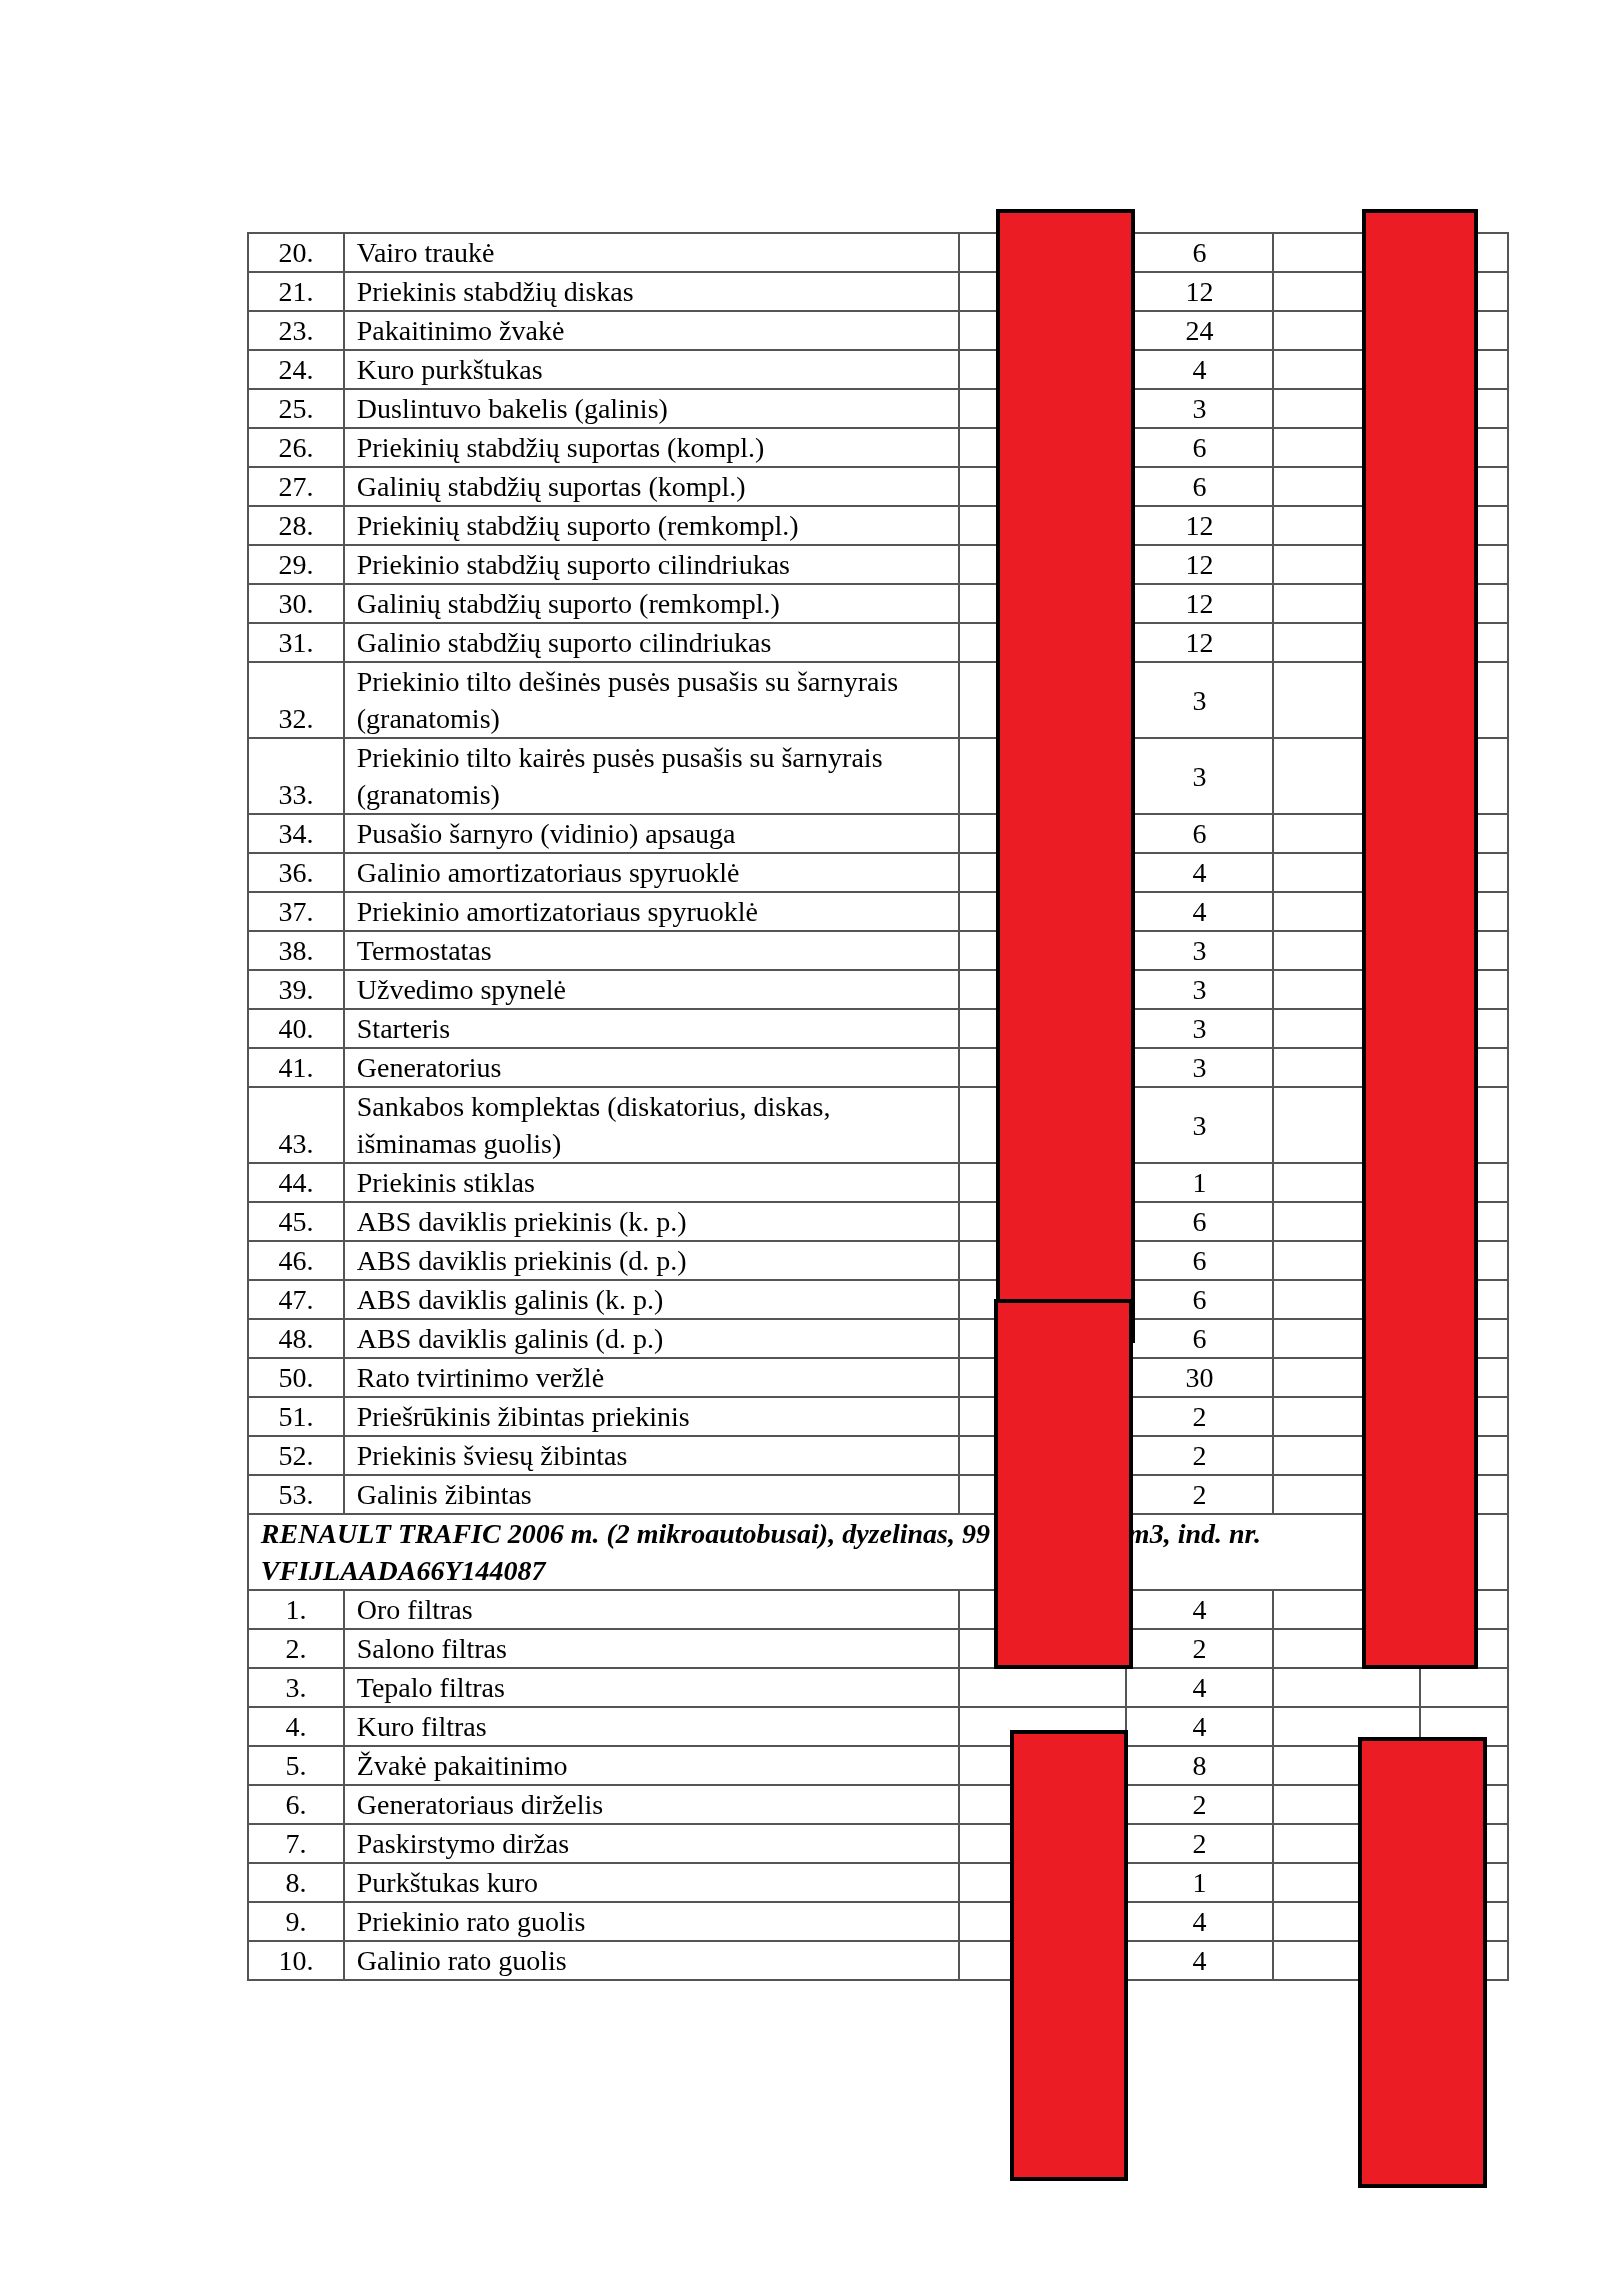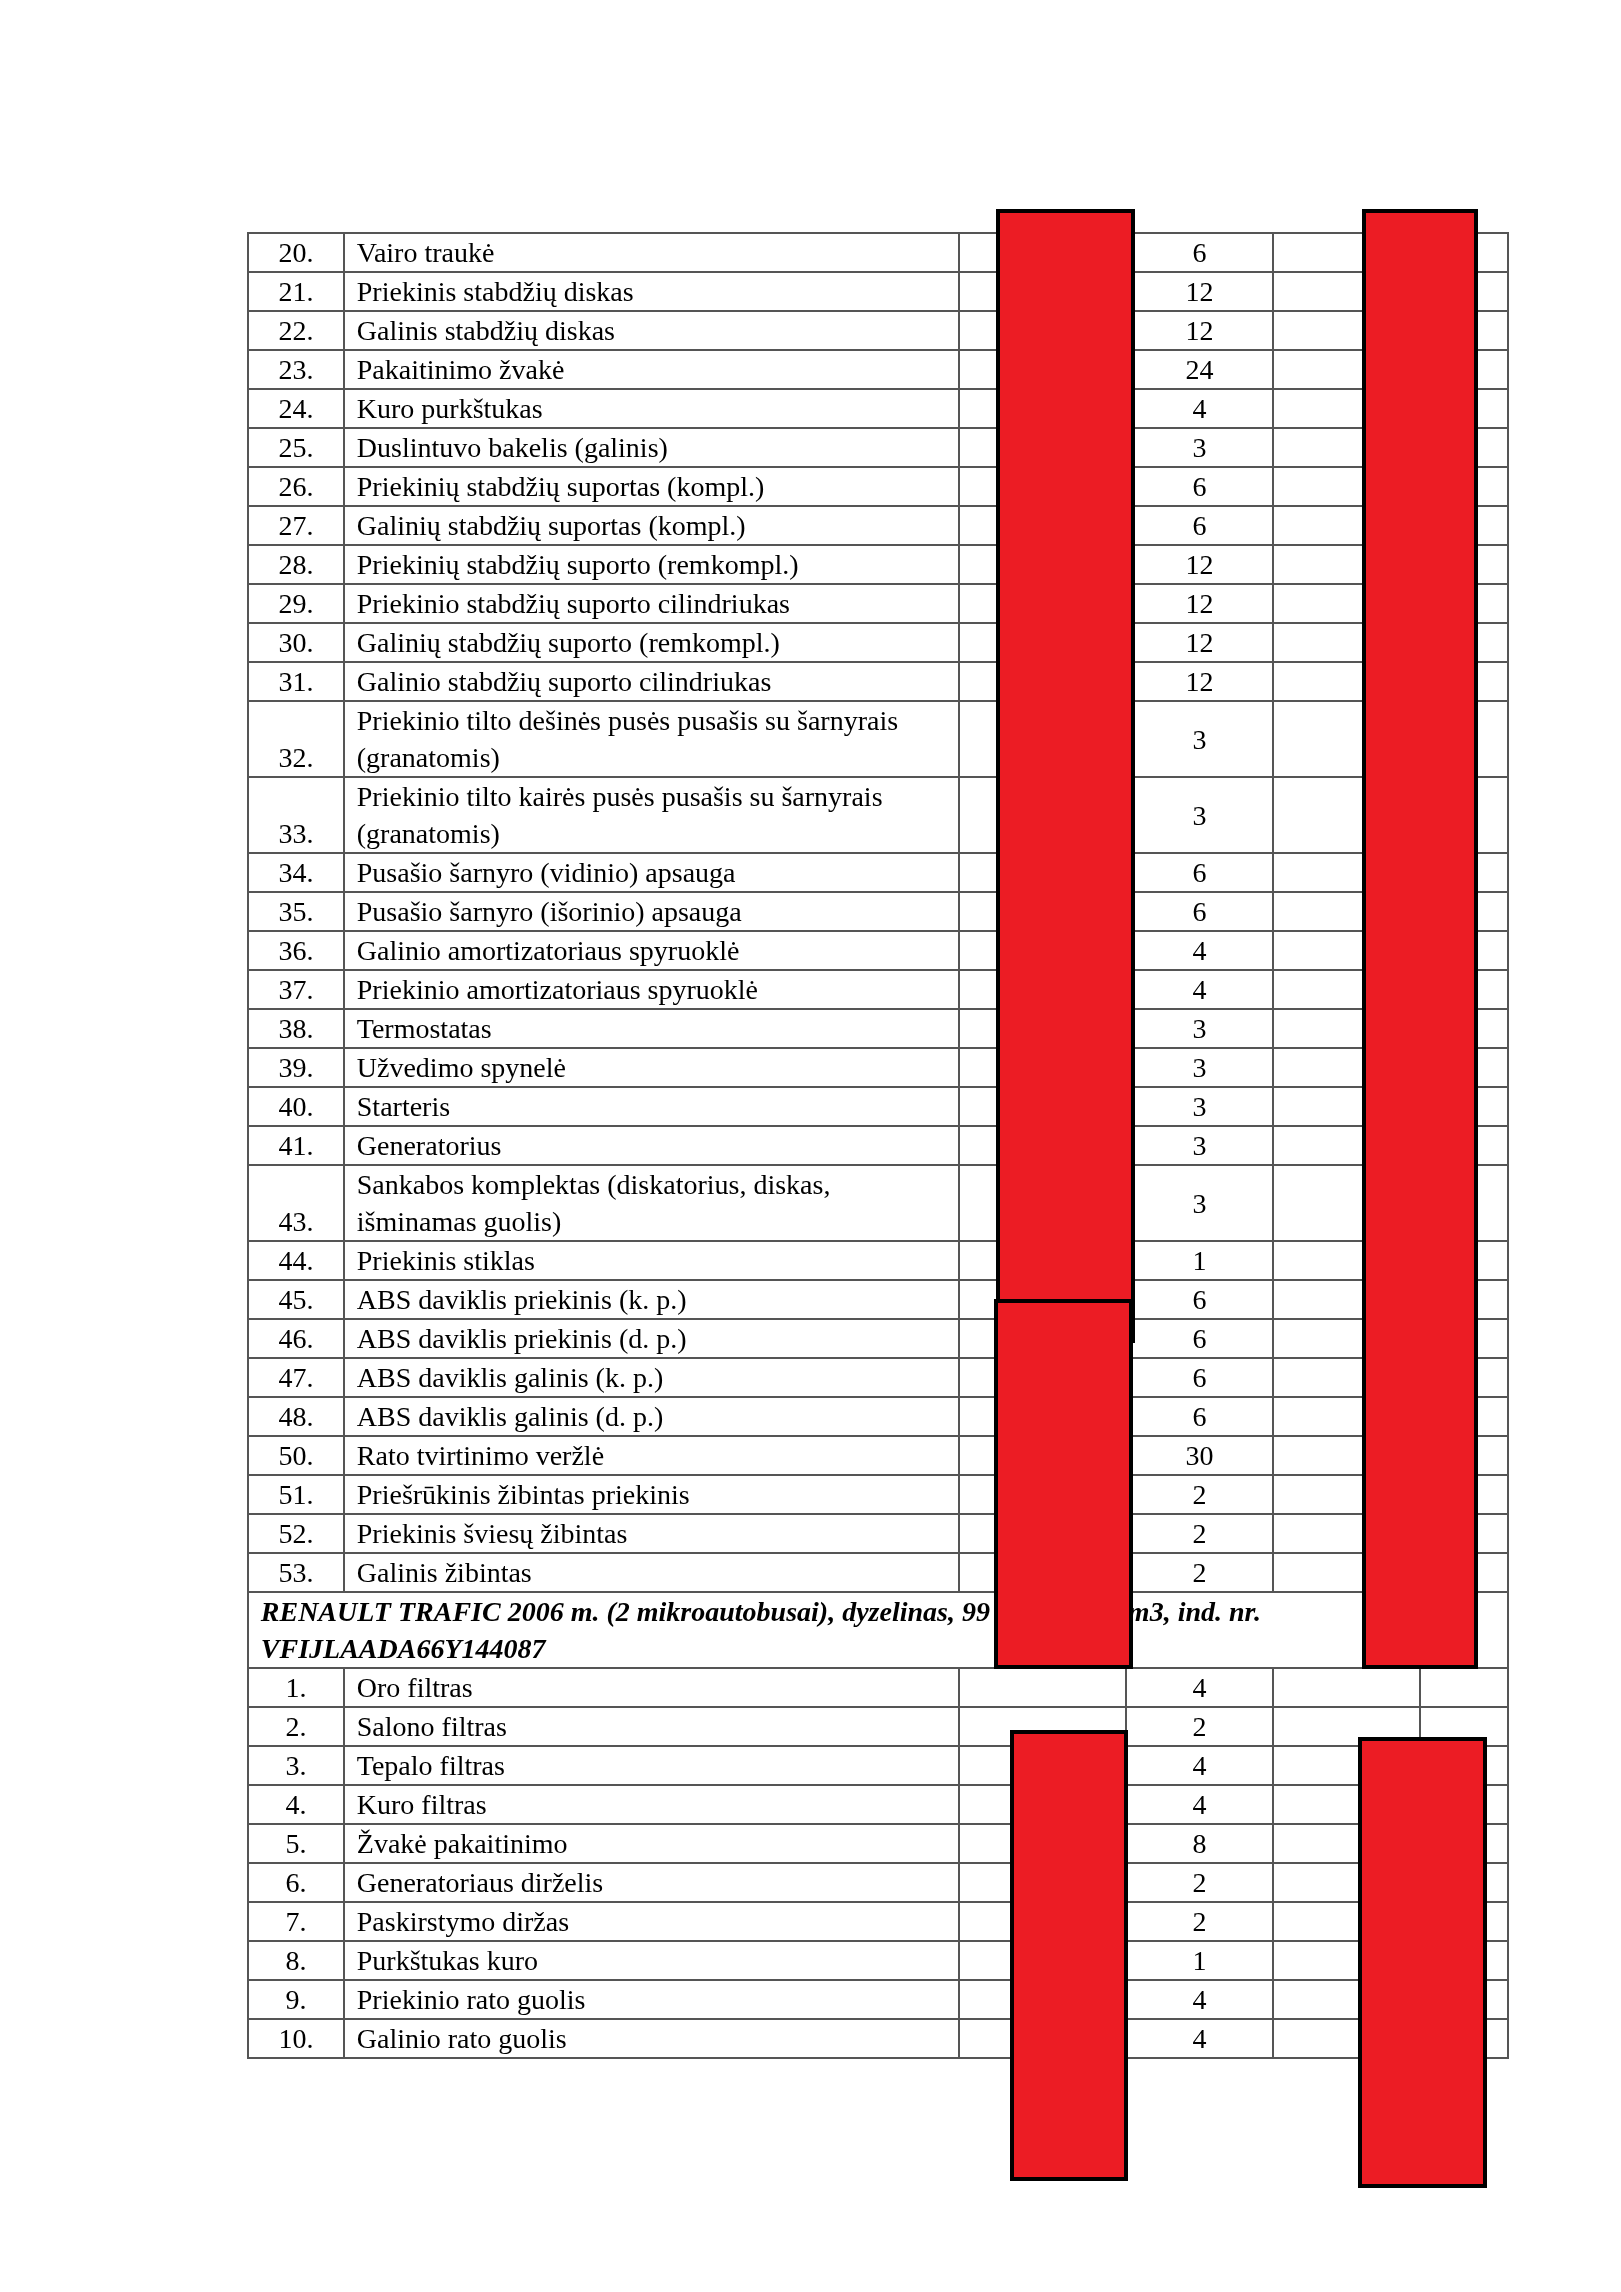--- a/index.html
+++ b/index.html
@@ -37,28 +37,20 @@
       </tr>
       <tr>
         <td class="num">21.</td>
         <td class="name">Priekinis stabdžių diskas</td>
         <td class="blank"></td>
         <td class="qty">12</td>
         <td class="blank"></td>
         <td class="blank"></td>
       </tr>
       <tr>
-        <td class="num">22.</td>
-        <td class="name">Galinis stabdžių diskas</td>
-        <td class="blank"></td>
-        <td class="qty">12</td>
-        <td class="blank"></td>
-        <td class="blank"></td>
-      </tr>
-      <tr>
         <td class="num">23.</td>
         <td class="name">Pakaitinimo žvakė</td>
         <td class="blank"></td>
         <td class="qty">24</td>
         <td class="blank"></td>
         <td class="blank"></td>
       </tr>
       <tr>
         <td class="num">24.</td>
         <td class="name">Kuro purkštukas</td>
@@ -135,28 +127,20 @@
         <td class="num">33.</td>
         <td class="name">Priekinio tilto kairės pusės pusašis su šarnyrais (granatomis)</td>
         <td class="blank"></td>
         <td class="qty">3</td>
         <td class="blank"></td>
         <td class="blank"></td>
       </tr>
       <tr>
         <td class="num">34.</td>
         <td class="name">Pusašio šarnyro (vidinio) apsauga</td>
-        <td class="blank"></td>
-        <td class="qty">6</td>
-        <td class="blank"></td>
-        <td class="blank"></td>
-      </tr>
-      <tr>
-        <td class="num">35.</td>
-        <td class="name">Pusašio šarnyro (išorinio) apsauga</td>
         <td class="blank"></td>
         <td class="qty">6</td>
         <td class="blank"></td>
         <td class="blank"></td>
       </tr>
       <tr>
         <td class="num">36.</td>
         <td class="name">Galinio amortizatoriaus spyruoklė</td>
         <td class="blank"></td>
         <td class="qty">4</td>

